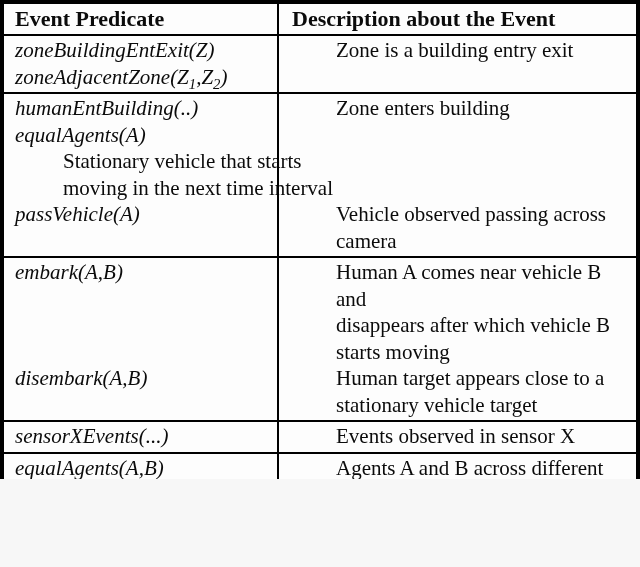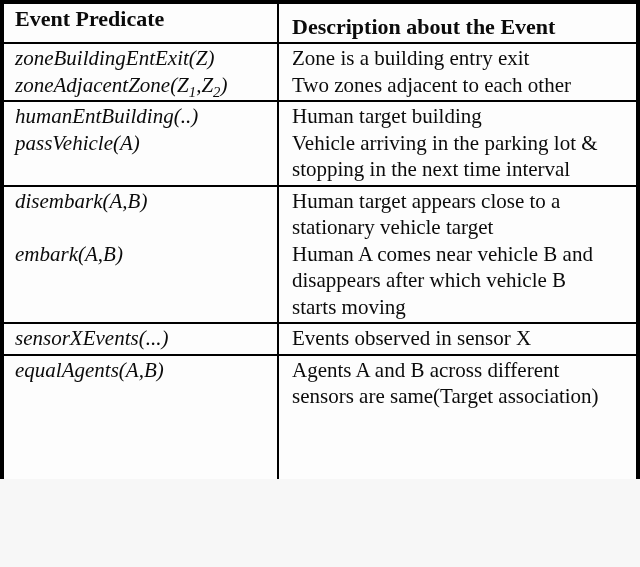--- a/index.html
+++ b/index.html
@@ -45,21 +45,20 @@
     width: 273px;
     flex: 0 0 273px;
     padding-left: 11px;
     padding-right: 6px;
   }
   .desc-col {
     box-sizing: border-box;
     flex: 1 1 auto;
     padding-left: 15px;
     padding-right: 4px;
-    margin-top: 8px;
   }
   .section {
     border-bottom: 2px solid #000;
     padding: 1px 0 2px 0;
   }
   .section:last-child {
     border-bottom: none;
   }
   .entry {
     display: flex;
@@ -76,20 +75,21 @@
     line-height: 26.5px;
     white-space: nowrap;
   }
   .entry .desc {
     box-sizing: border-box;
     flex: 1 1 auto;
     padding-left: 15px;
     padding-right: 7px;
     font-size: 21px;
     line-height: 26.5px;
+    margin-left: 44px;
   }
   .entry .pred sub {
     font-size: 70%;
     line-height: 0;
   }
 </style>
 </head>
 <body>
 
 <div class="page">
@@ -102,45 +102,46 @@
     </div>
 
     <div id="sections-root">
         <div class="section">
           <div class="entry">
             <div class="pred">zoneBuildingEntExit(Z)</div>
             <div class="desc">Zone is a building entry exit</div>
           </div>
           <div class="entry">
             <div class="pred">zoneAdjacentZone(Z<sub>1</sub>,Z<sub>2</sub>)</div>
-            <div class="desc">Two zones adjacent to each other</div>
           </div>
         </div>
         <div class="section">
           <div class="entry">
             <div class="pred">humanEntBuilding(..)</div>
-            <div class="desc">Human target building</div>
+            <div class="desc">Zone enters building</div>
+          </div>
+          <div class="entry">
+            <div class="pred">equalAgents(A)</div>
+          </div>
+          <div class="entry">
+            <div class="desc">Stationary vehicle that starts<br>moving in the next time interval</div>
           </div>
           <div class="entry">
             <div class="pred">passVehicle(A)</div>
-            <div class="desc">Vehicle arriving in the parking lot &amp;<br>stopping in the next time interval</div>
-          </div>
-          <div class="entry">
-          </div>
-          <div class="entry">
+            <div class="desc">Vehicle observed passing across<br>camera</div>
           </div>
         </div>
         <div class="section">
           <div class="entry">
+            <div class="pred">embark(A,B)</div>
+            <div class="desc">Human A comes near vehicle B and<br>disappears after which vehicle B<br>starts moving</div>
+          </div>
+          <div class="entry">
             <div class="pred">disembark(A,B)</div>
             <div class="desc">Human target appears close to a<br>stationary vehicle target</div>
-          </div>
-          <div class="entry">
-            <div class="pred">embark(A,B)</div>
-            <div class="desc">Human A comes near vehicle B and<br>disappears after which vehicle B<br>starts moving</div>
           </div>
         </div>
         <div class="section">
           <div class="entry">
             <div class="pred">sensorXEvents(...)</div>
             <div class="desc">Events observed in sensor X</div>
           </div>
         </div>
         <div class="section">
           <div class="entry">

